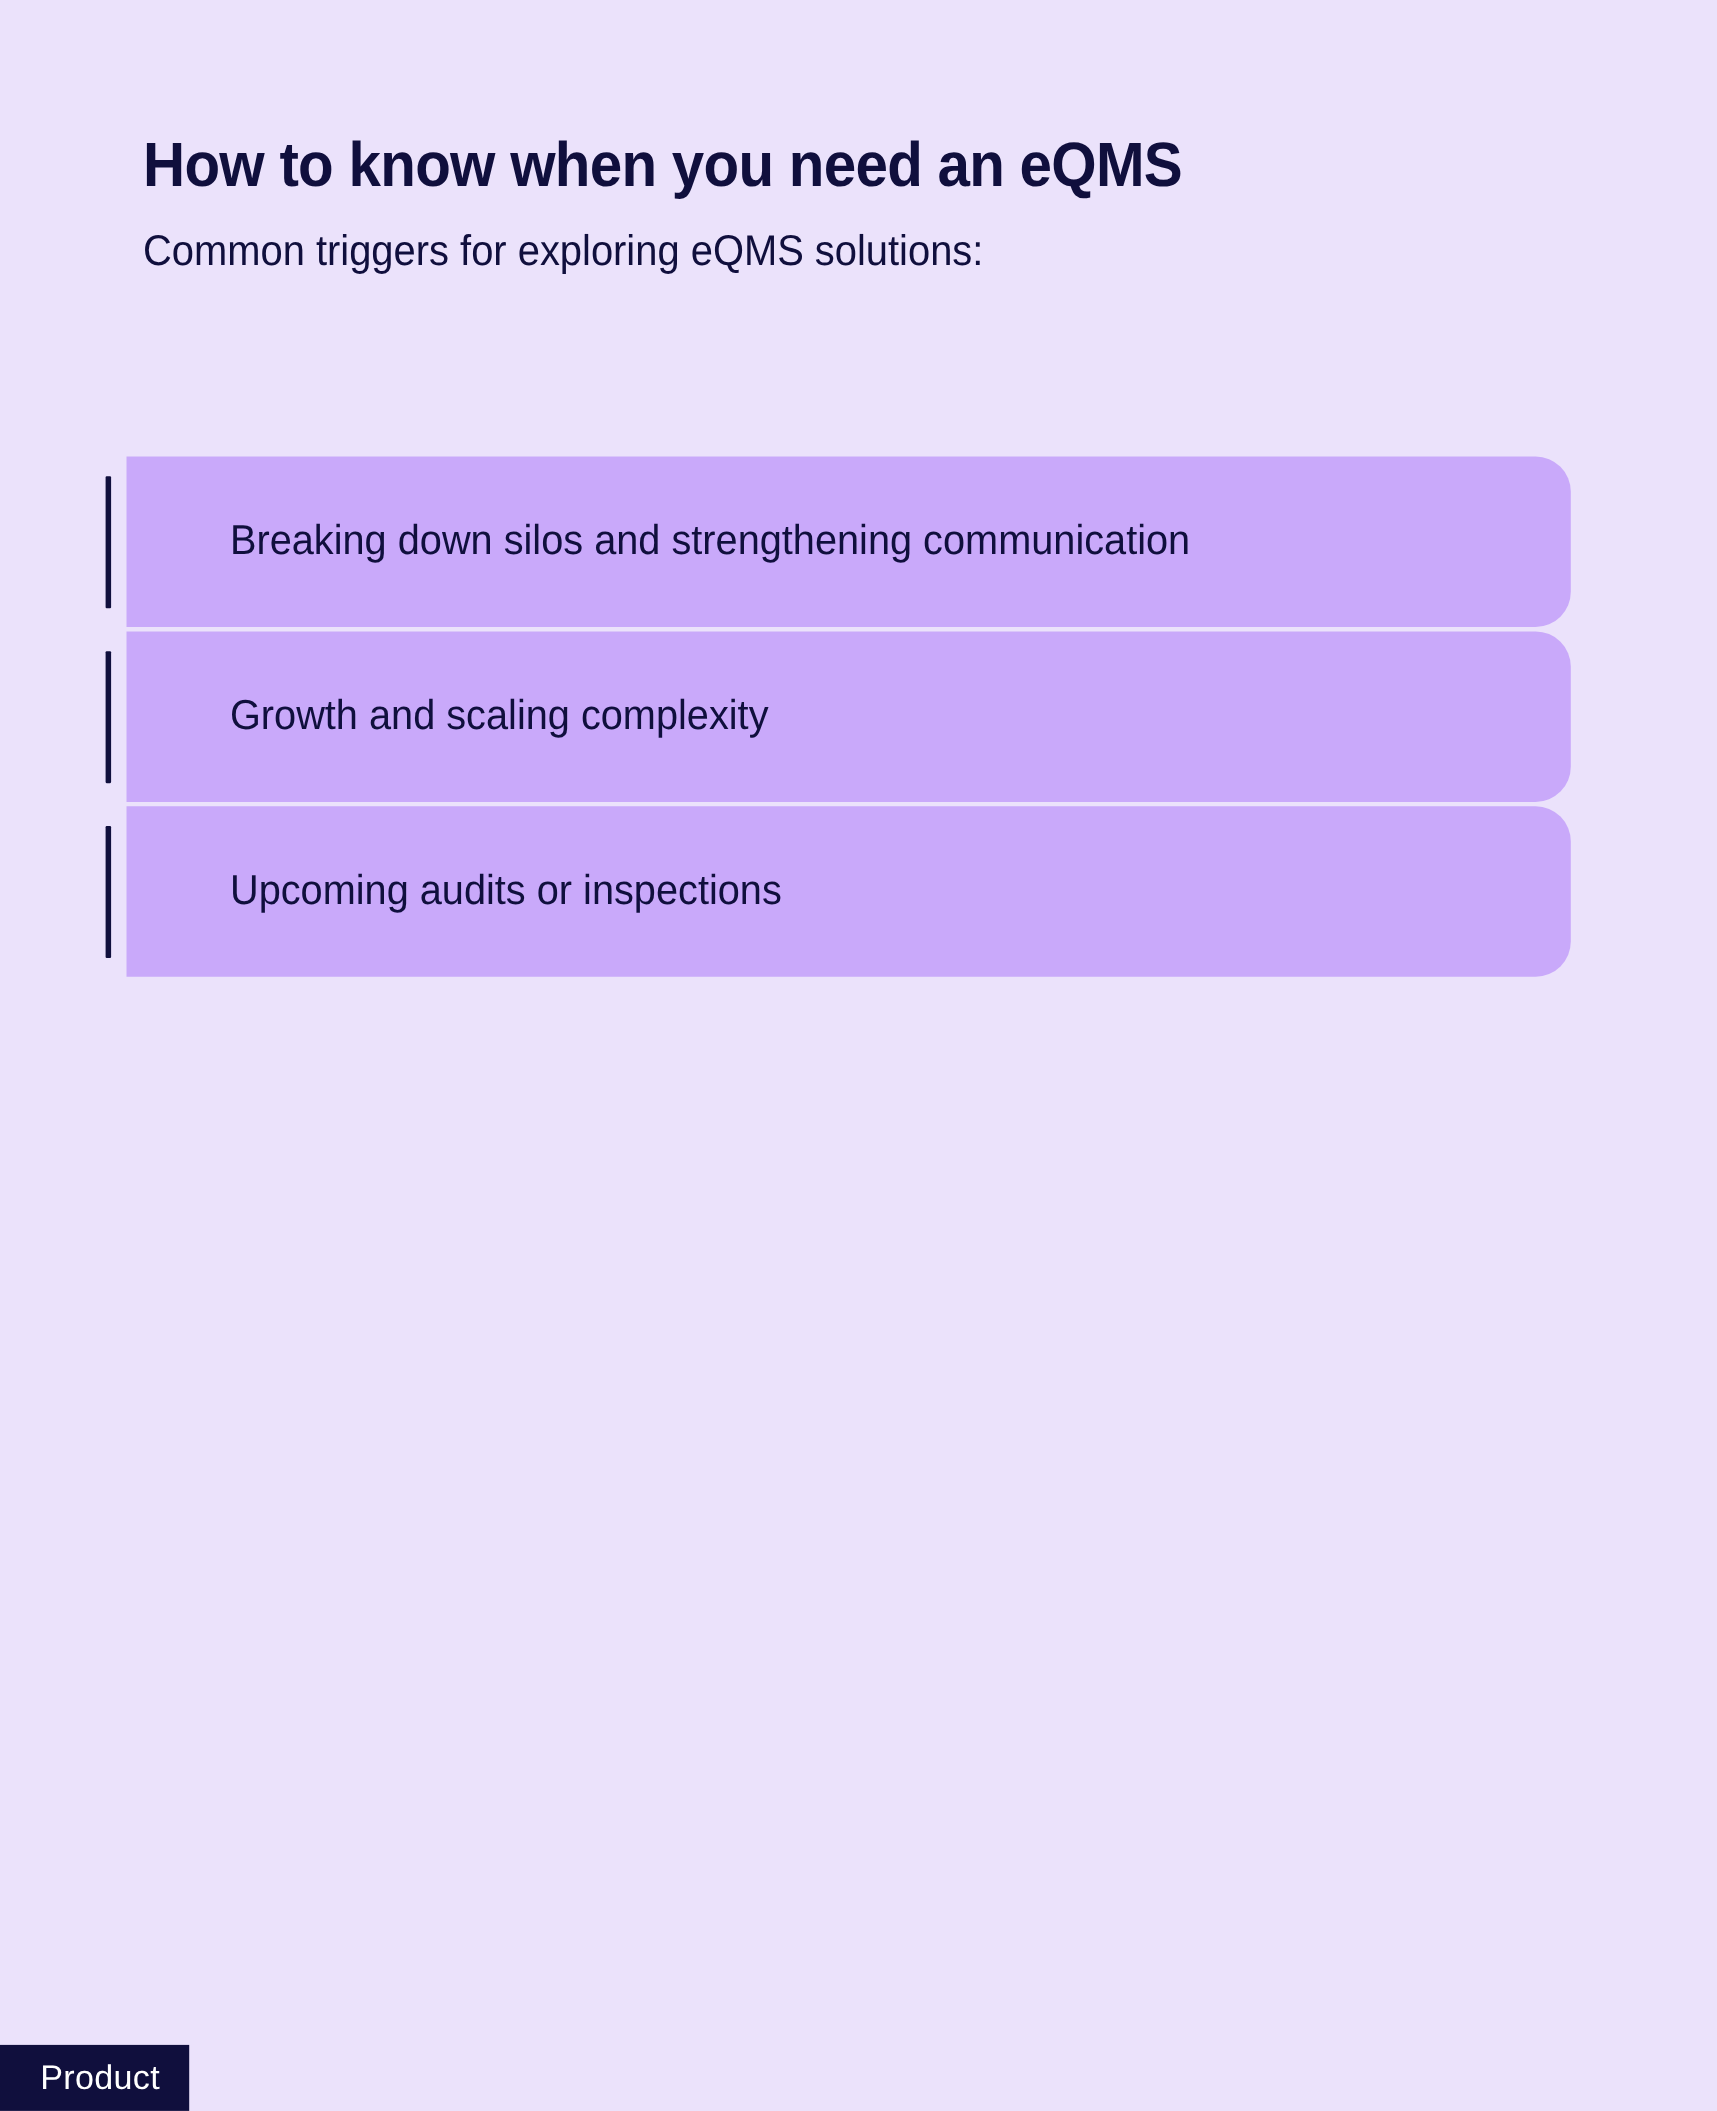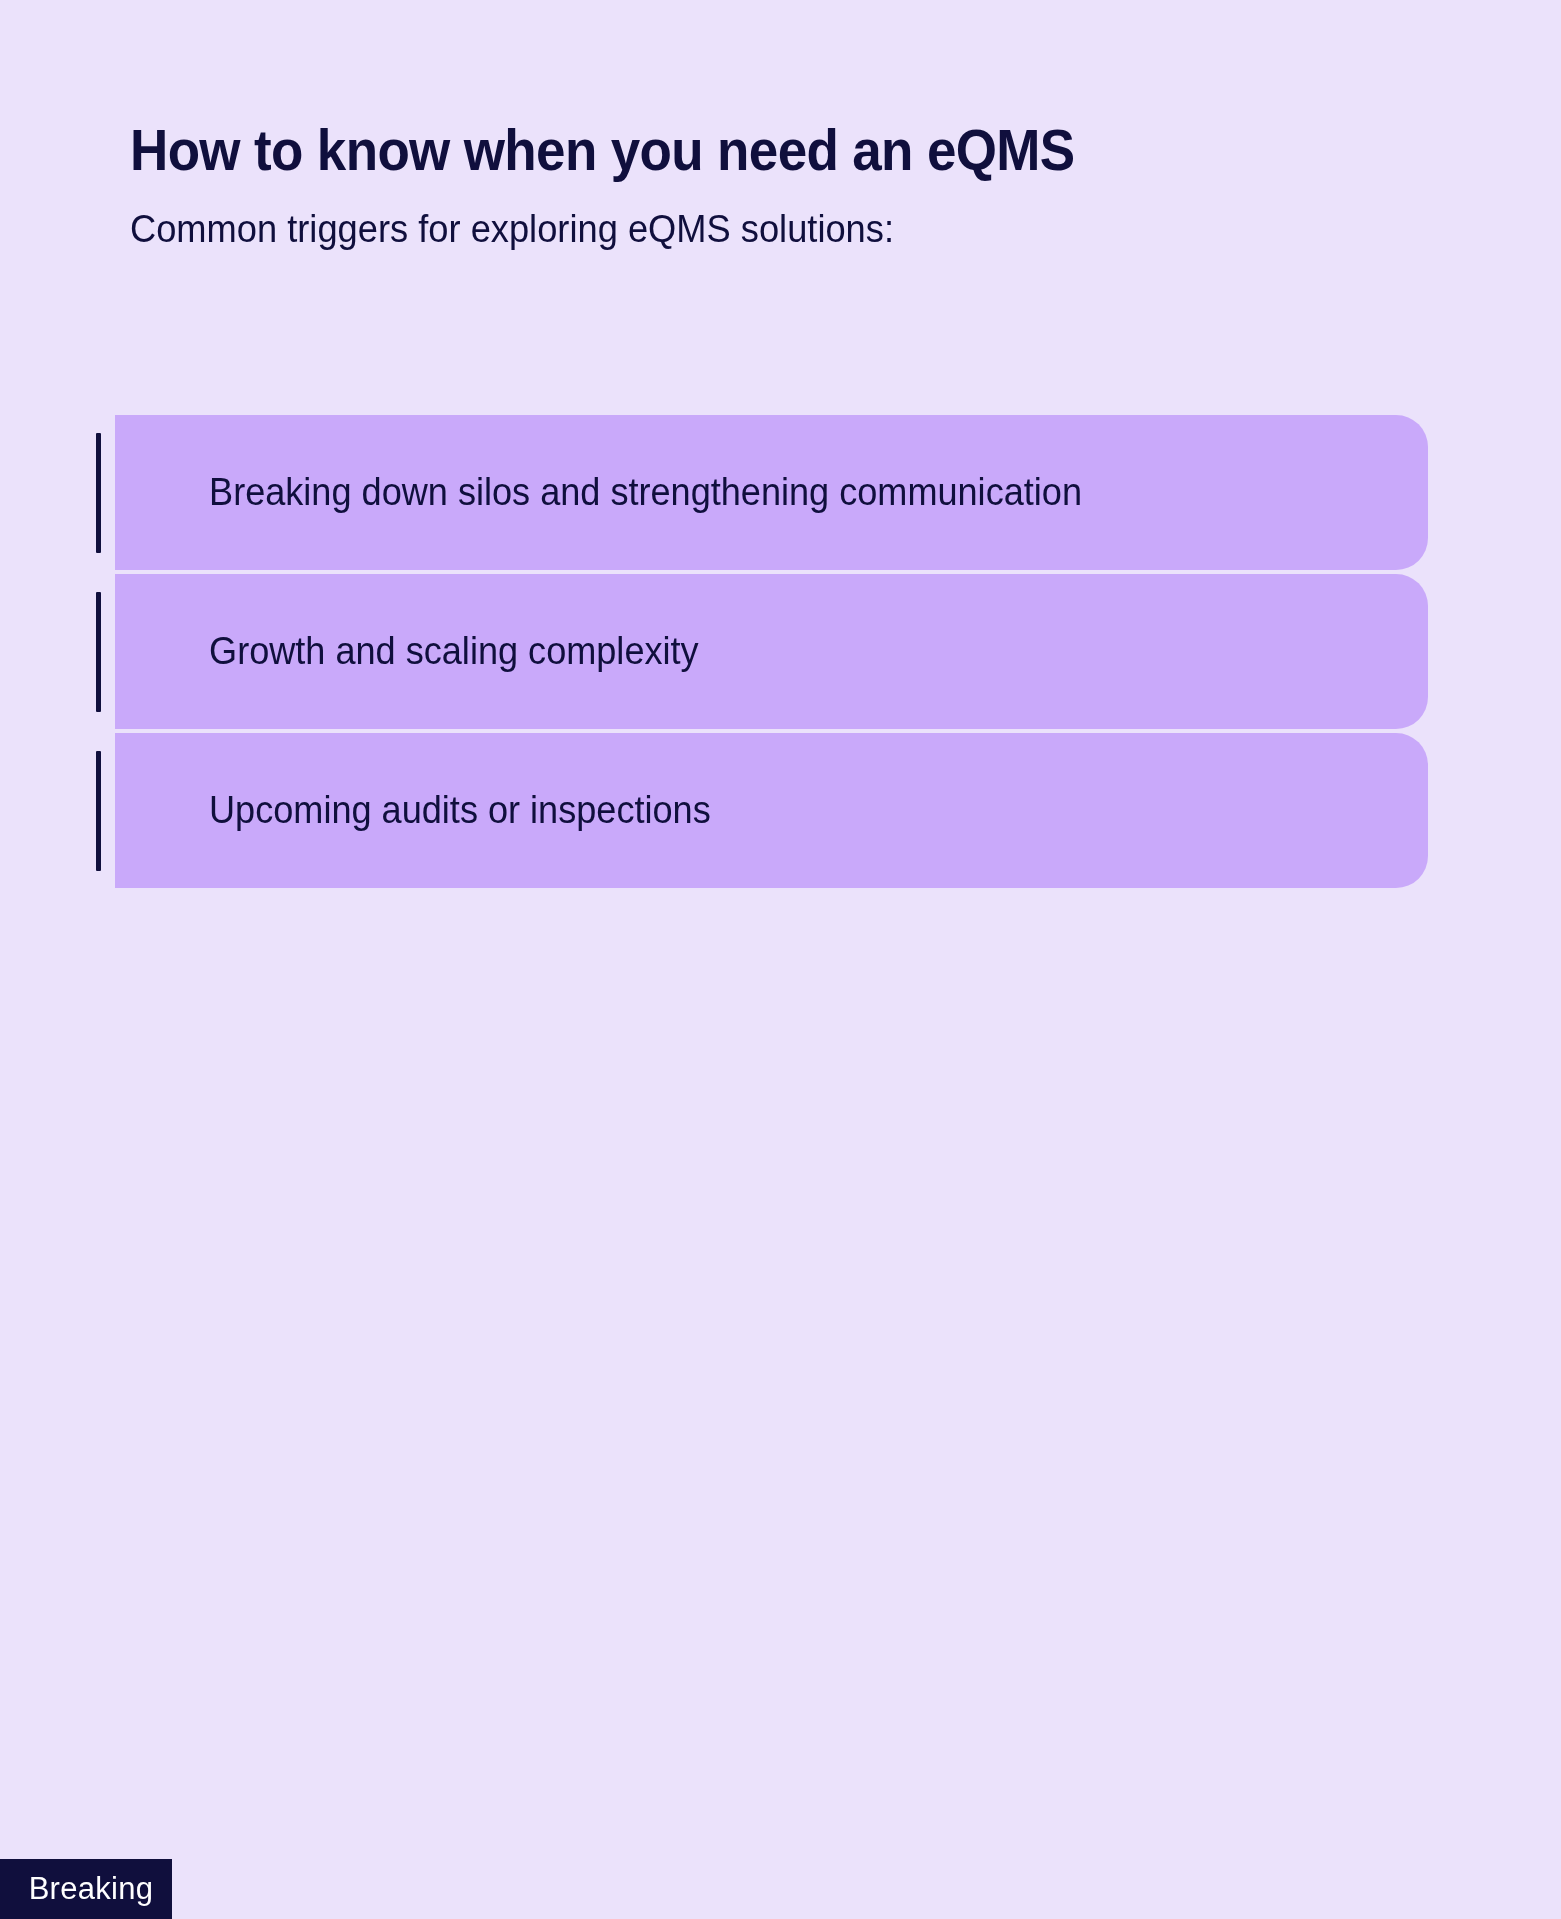--- a/index.html
+++ b/index.html
@@ -142,16 +142,16 @@
 
     <div class="trigger-card">
       <span class="card-accent-bar"></span>
       <span class="card-label">Upcoming audits or inspections</span>
     </div>
 
 
   </div>
 
   <div class="brand-footer">
-    <span class="brand-name">Breaking</span>
+    <span class="brand-name">Product</span>
   </div>
 
 </div>
 
 </body></html>

